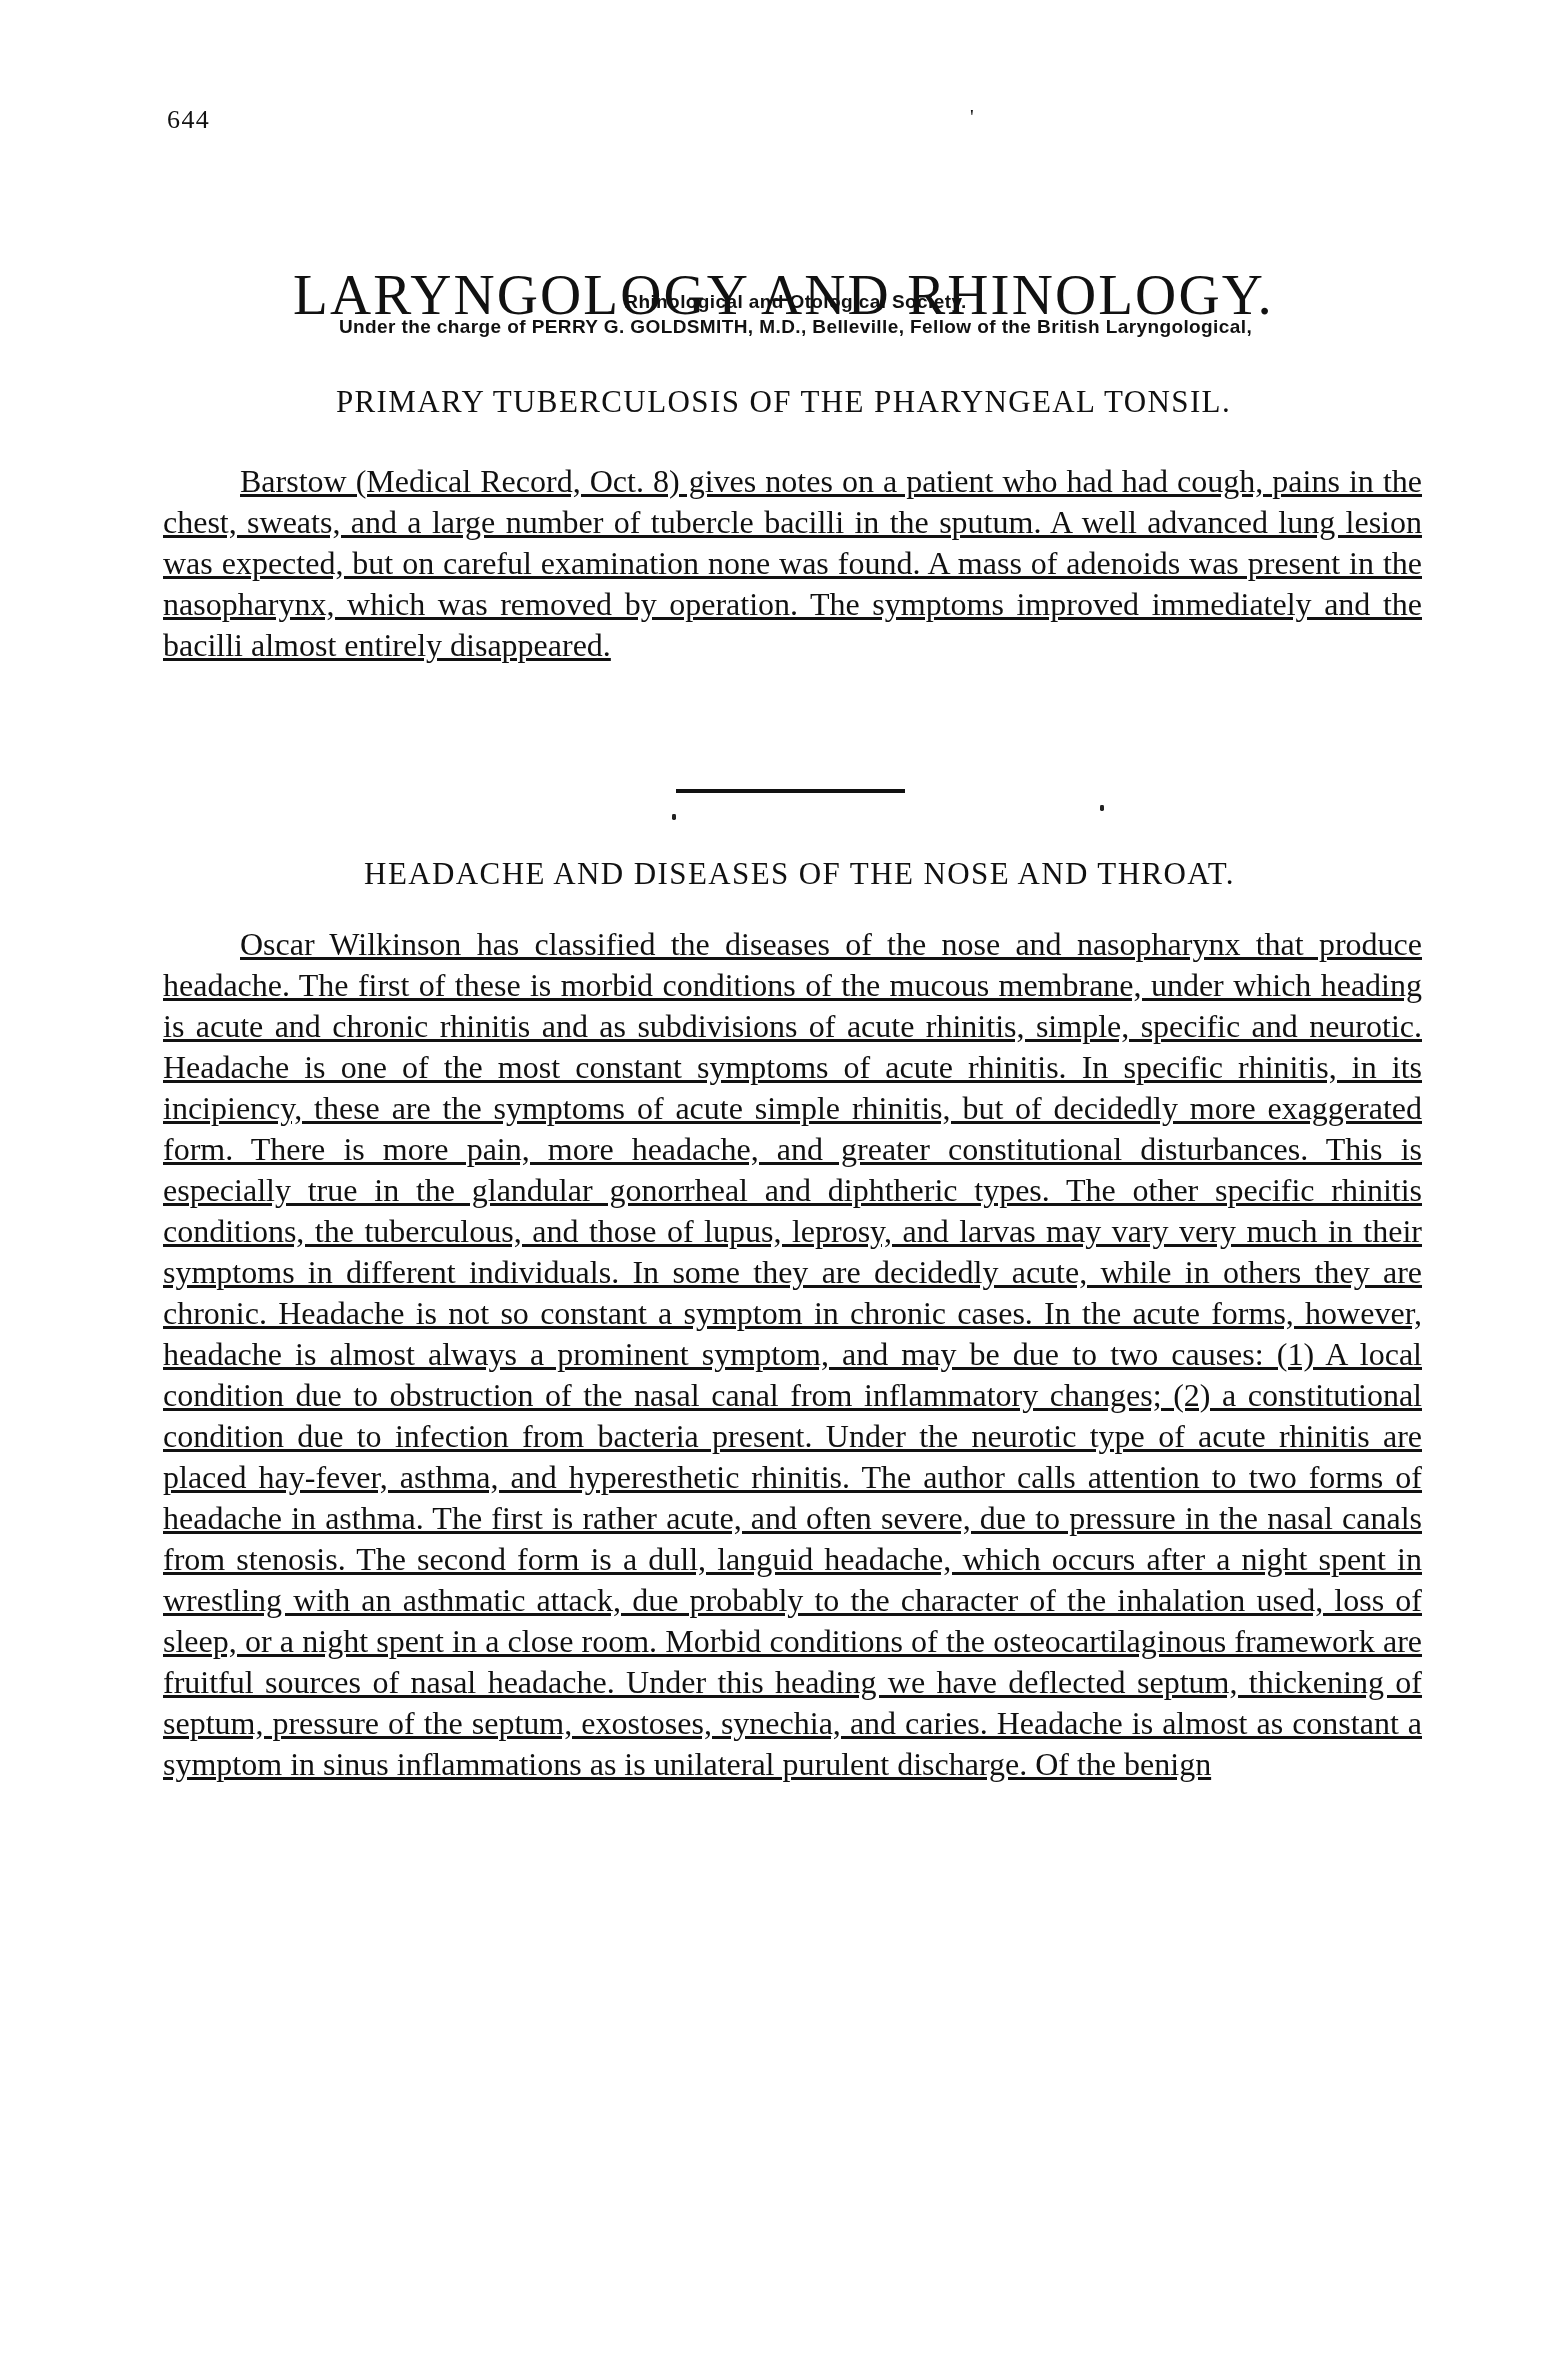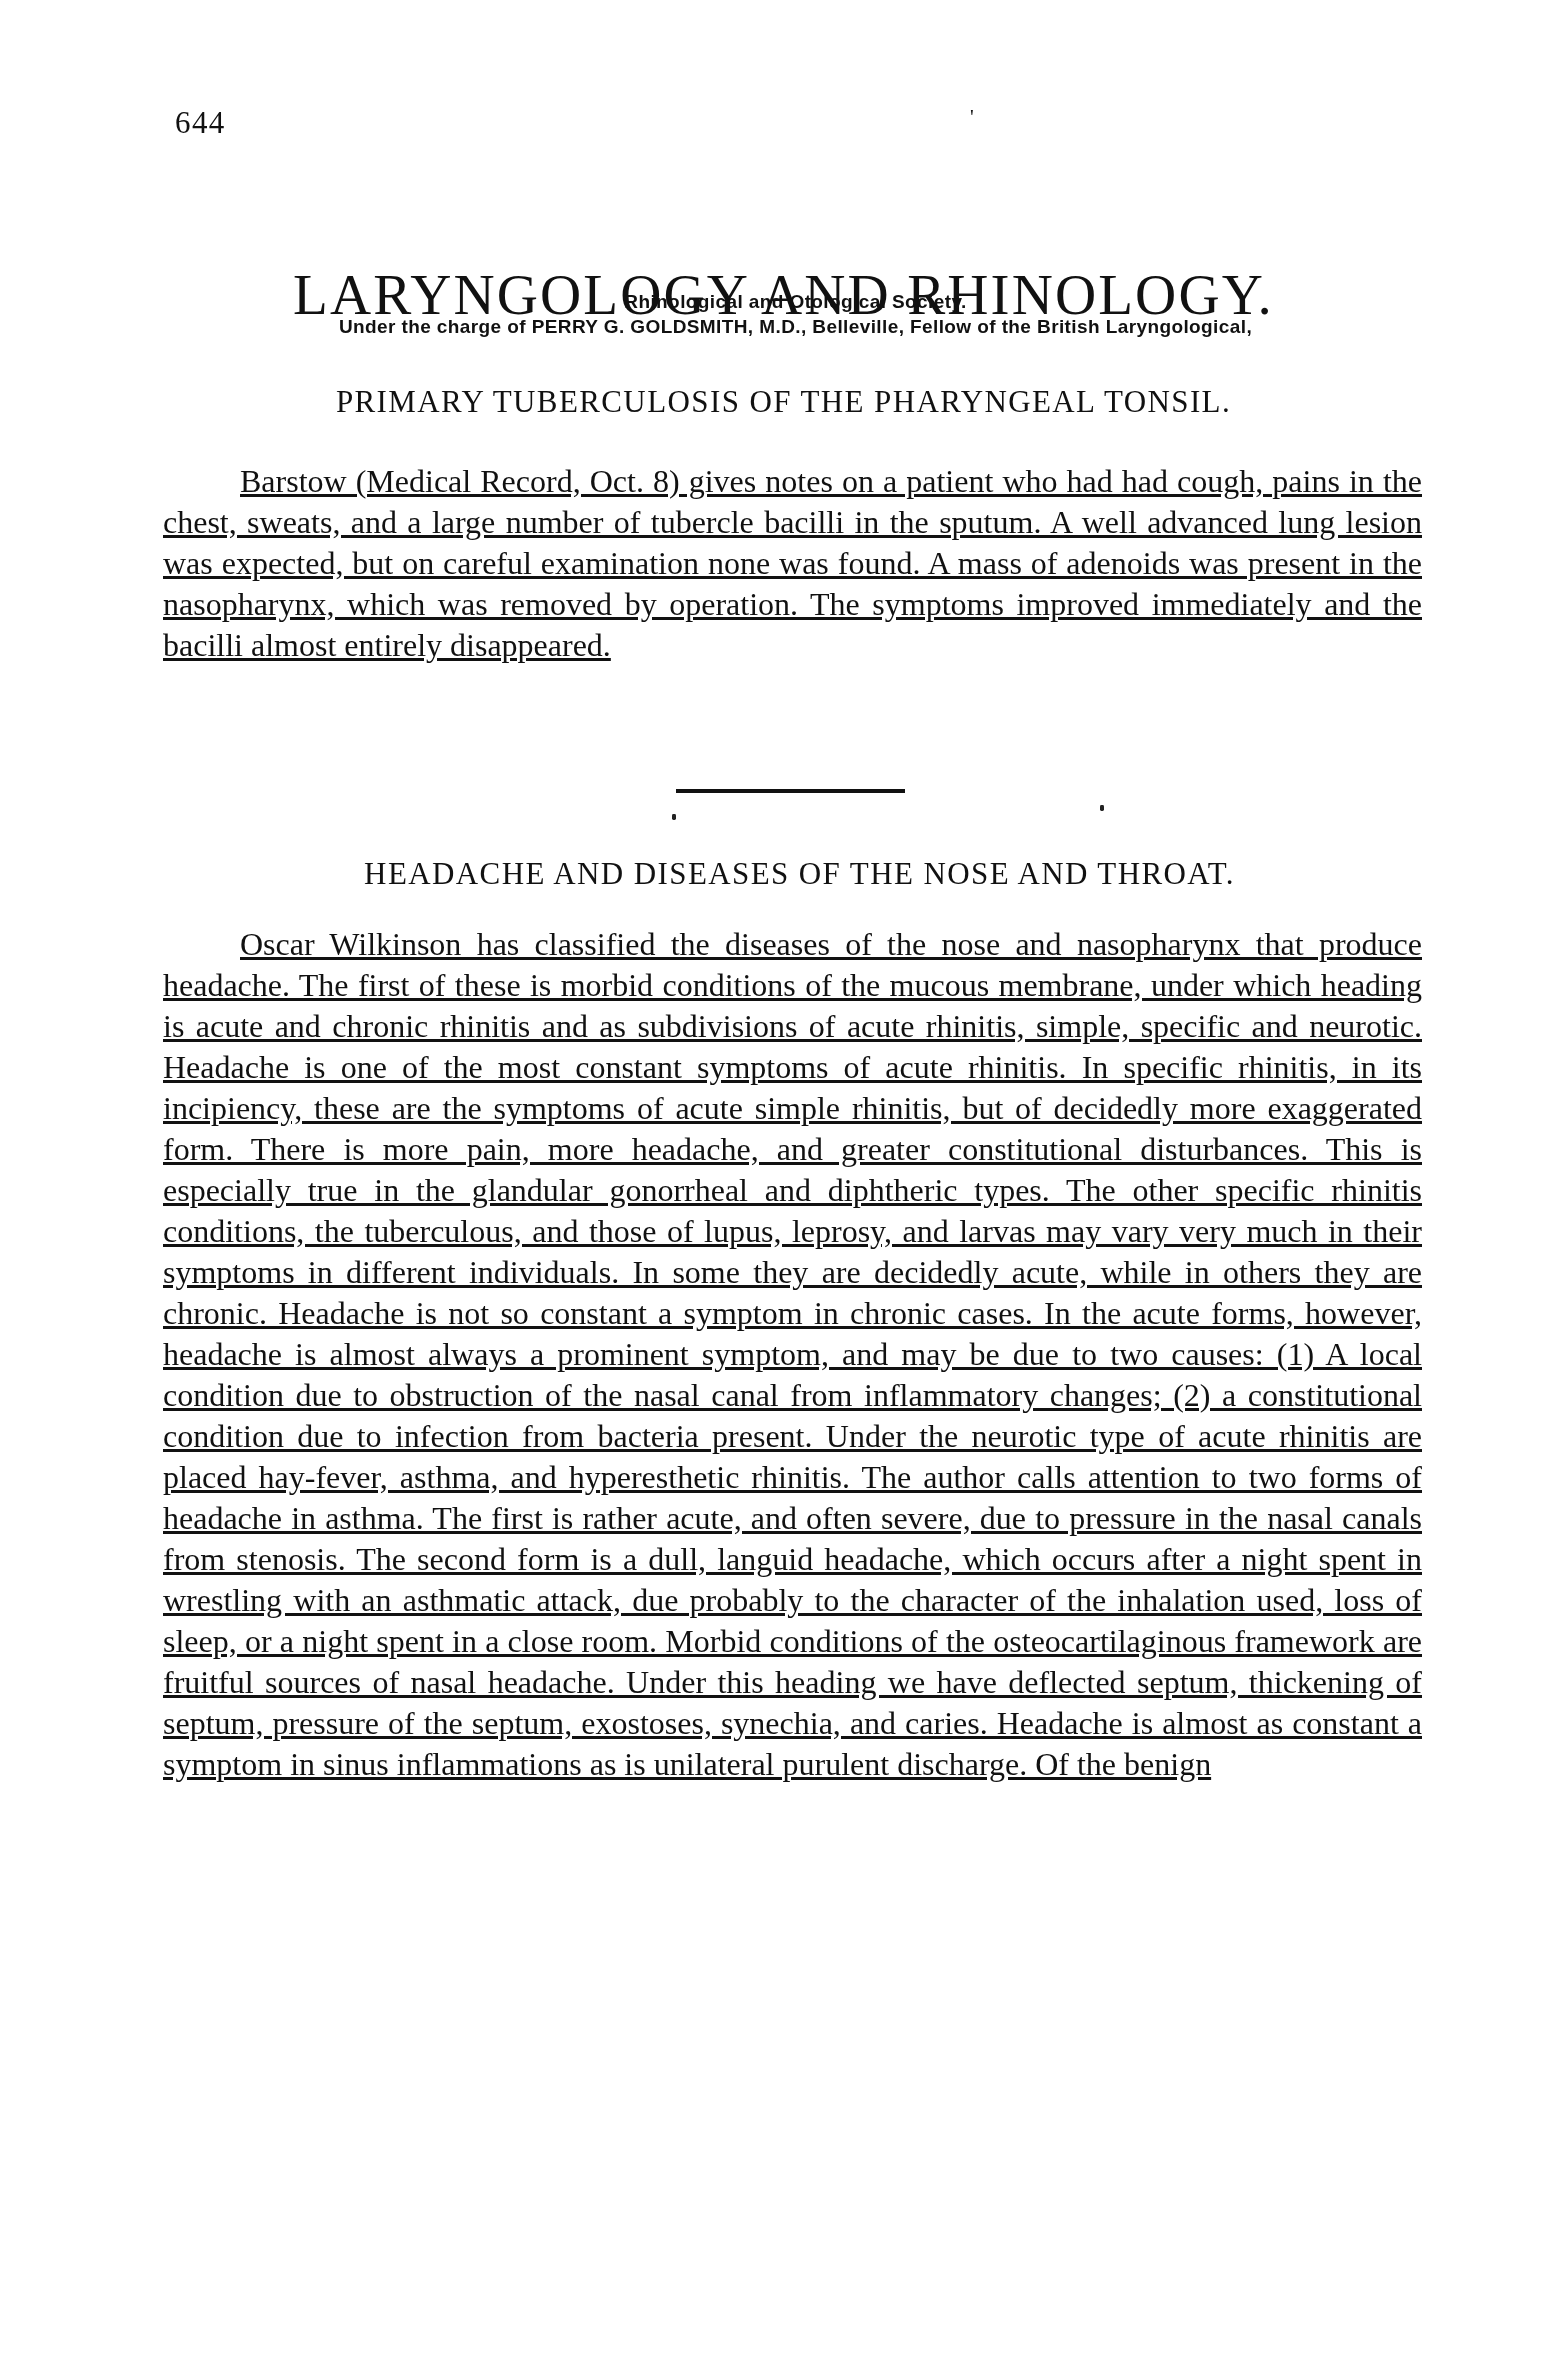--- a/index.html
+++ b/index.html
@@ -4,21 +4,21 @@
 <style>
   html, body { margin: 0; padding: 0; background: #ffffff; }
   body {
     width: 1567px; height: 2377px; position: relative; overflow: hidden;
     font-family: "Liberation Serif", "DejaVu Serif", serif; color: #111111;
   }
   .running-head {
     position: absolute; top: 105px; left: 163px; width: 1269px; height: 42px;
     font-size: 27px; letter-spacing: 1.4px;
   }
-  .running-head .page-no { position: absolute; left: 12px; top: 0; font-size: 31px; }
+  .running-head .page-no { position: absolute; left: 4px; top: 0; font-size: 26px; }
   .running-head .journal { position: absolute; left: 0; width: 100%; text-align: center; top: 1.4px; padding-right: 140px; box-sizing: border-box; padding-left: 0; }
   .running-head .mark { position: absolute; left: 807px; top: 0; font-size: 21px; }
   .section-title {
     position: absolute; top: 224px; left: 0; width: 1567px; text-align: center;
     font-size: 57px; letter-spacing: 2.1px; font-weight: normal;
   }
   .byline {
     position: absolute; top: 289px; left: 161px; width: 1269px; text-align: center;
     font-family: "Liberation Sans", "DejaVu Sans", sans-serif; font-weight: bold;
     font-size: 19px; line-height: 25px; letter-spacing: 0.4px;

